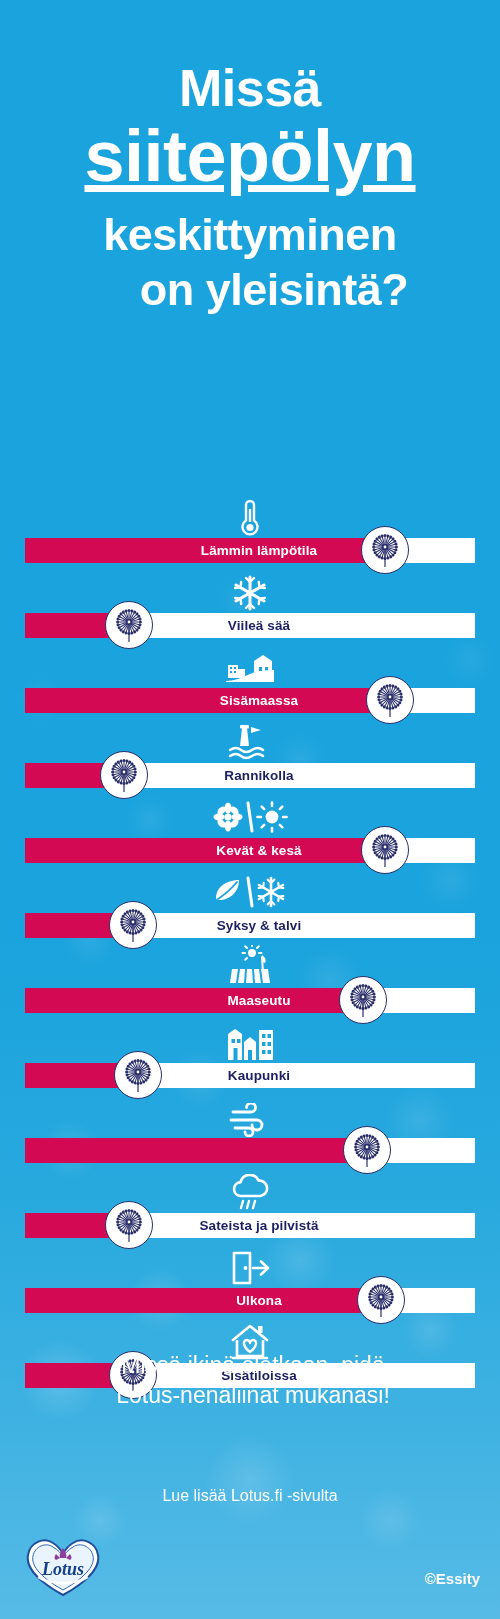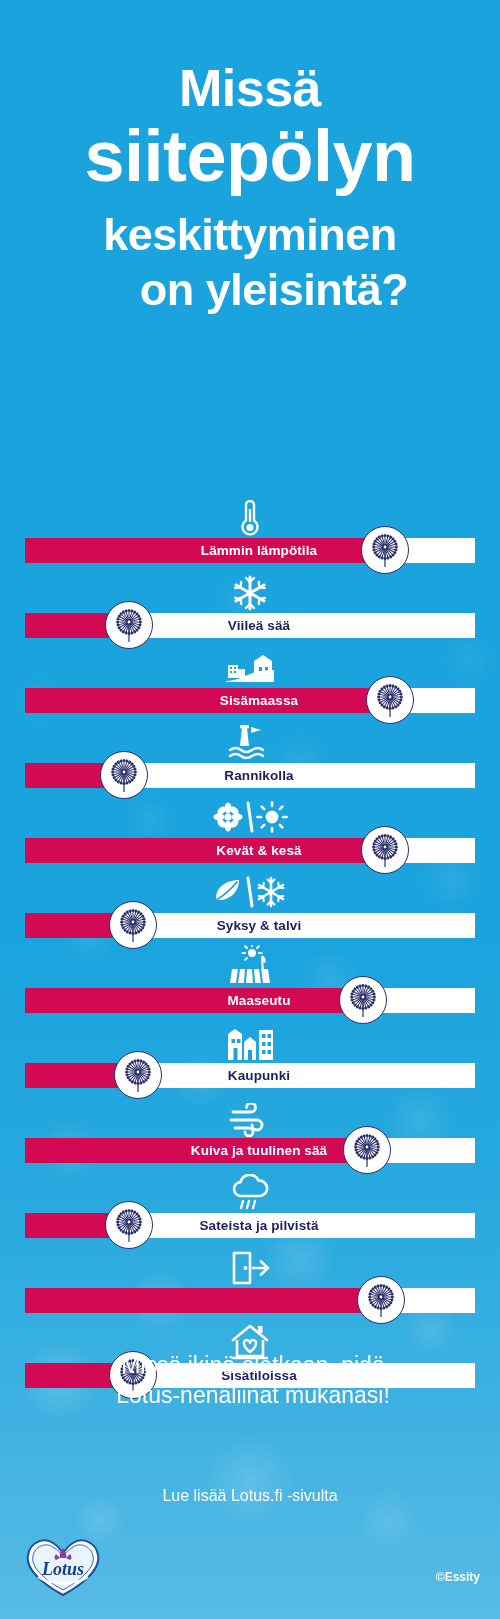--- a/index.html
+++ b/index.html
@@ -31,21 +31,21 @@
       radial-gradient(circle 34px at 240px 600px, rgba(255,255,255,.06), rgba(255,255,255,0) 70%),
       linear-gradient(180deg,#1aa3dd 0%,#1aa3dd 58%,#28a9de 74%,#3fb2e2 88%,#57bbe6 100%);
   }
   
   .heading{
     position:absolute;left:0;right:0;top:62px;
     text-align:center;color:#ffffff;font-weight:bold;
     letter-spacing:-0.5px;line-height:1.0;
   }
   .h-l1{font-size:52px;}
-  .h-l2{font-size:72px;margin-top:6px;}
+  .h-l2{font-size:72px;margin-top:6px;text-decoration:underline;}
   .h-l3{font-size:45px;margin-top:20px;}
   .h-l4{font-size:45px;margin-top:10px;padding-left:48px;}
 
   
   #chart{position:absolute;left:0;top:492px;width:500px;}
   .row{position:relative;height:75px;}
   .icon-wrap{
     position:absolute;left:0;right:0;top:0;height:45px;
     display:flex;align-items:flex-end;justify-content:center;
   }
@@ -79,21 +79,21 @@
     position:absolute;left:0;right:0;top:1350px;text-align:center;
     color:#ffffff;font-size:23px;line-height:1.32;font-weight:normal;padding-left:6px;
   }
   .readmore{
     position:absolute;left:0;right:0;top:1487px;text-align:center;
     color:#ffffff;font-size:16px;
   }
   .logo{position:absolute;left:24px;top:1535px;width:78px;height:62px;}
   .copyright{
     position:absolute;right:20px;top:1570px;color:#ffffff;
-    font-size:12px;font-weight:bold;
+    font-size:15px;font-weight:bold;
   }
 </style>
 </head>
 <body>
 
 <div id="poster">
 
   <div class="heading">
     <div class="h-l1">Missä</div>
     <div class="h-l2">siitepölyn</div>
@@ -1137,21 +1137,20 @@
       <g fill="none" stroke="#ffffff" stroke-width="2.8" stroke-linecap="round">
         <path d="M6 9 h18 a4.5 4.5 0 1 0 -4.5 -4.5"></path>
         <path d="M4 17 h26 a5 5 0 1 1 -5 5"></path>
         <path d="M8 25 h14 a4 4 0 1 1 -4 4"></path>
       </g>
     </svg>
         </div>
     <div class="track">
       <div class="fill" style="width:342px"></div>
     </div>
-    <div class="bar-label on-pink">Kuiva ja tuulinen sää</div>
     <div class="marker" style="left:367px">
           <svg width="40" height="40" viewBox="-20 -20 40 40">
       <g transform="translate(0,-3)">
               <g transform="rotate(0)">
         <line x1="0" y1="-3.4" x2="0" y2="-10.6" stroke="#2b2f6b" stroke-width="1"></line>
         <circle cx="0" cy="-11.4" r="1.5" fill="#2b2f6b"></circle>
       </g>
               <g transform="rotate(15)">
         <line x1="0" y1="-3.4" x2="0" y2="-10.6" stroke="#2b2f6b" stroke-width="1"></line>
         <circle cx="0" cy="-11.4" r="1.5" fill="#2b2f6b"></circle>
@@ -1377,20 +1376,21 @@
           <svg width="44" height="38" viewBox="0 0 44 38">
       <path d="M6 4 h16 v30 h-16 z" fill="none" stroke="#ffffff" stroke-width="2.6" stroke-linejoin="round"></path>
       <circle cx="17.5" cy="19" r="1.9" fill="#ffffff"></circle>
       <line x1="25" y1="19" x2="39" y2="19" stroke="#ffffff" stroke-width="2.6" stroke-linecap="round"></line>
       <path d="M33 12.5 L40 19 L33 25.5" fill="none" stroke="#ffffff" stroke-width="2.6" stroke-linecap="round" stroke-linejoin="round"></path>
     </svg>
         </div>
     <div class="track">
       <div class="fill" style="width:355.5px"></div>
     </div>
+    <div class="bar-label on-pink">Ulkona</div>
     <div class="marker" style="left:380.5px">
           <svg width="40" height="40" viewBox="-20 -20 40 40">
       <g transform="translate(0,-3)">
               <g transform="rotate(0)">
         <line x1="0" y1="-3.4" x2="0" y2="-10.6" stroke="#2b2f6b" stroke-width="1"></line>
         <circle cx="0" cy="-11.4" r="1.5" fill="#2b2f6b"></circle>
       </g>
               <g transform="rotate(15)">
         <line x1="0" y1="-3.4" x2="0" y2="-10.6" stroke="#2b2f6b" stroke-width="1"></line>
         <circle cx="0" cy="-11.4" r="1.5" fill="#2b2f6b"></circle>

